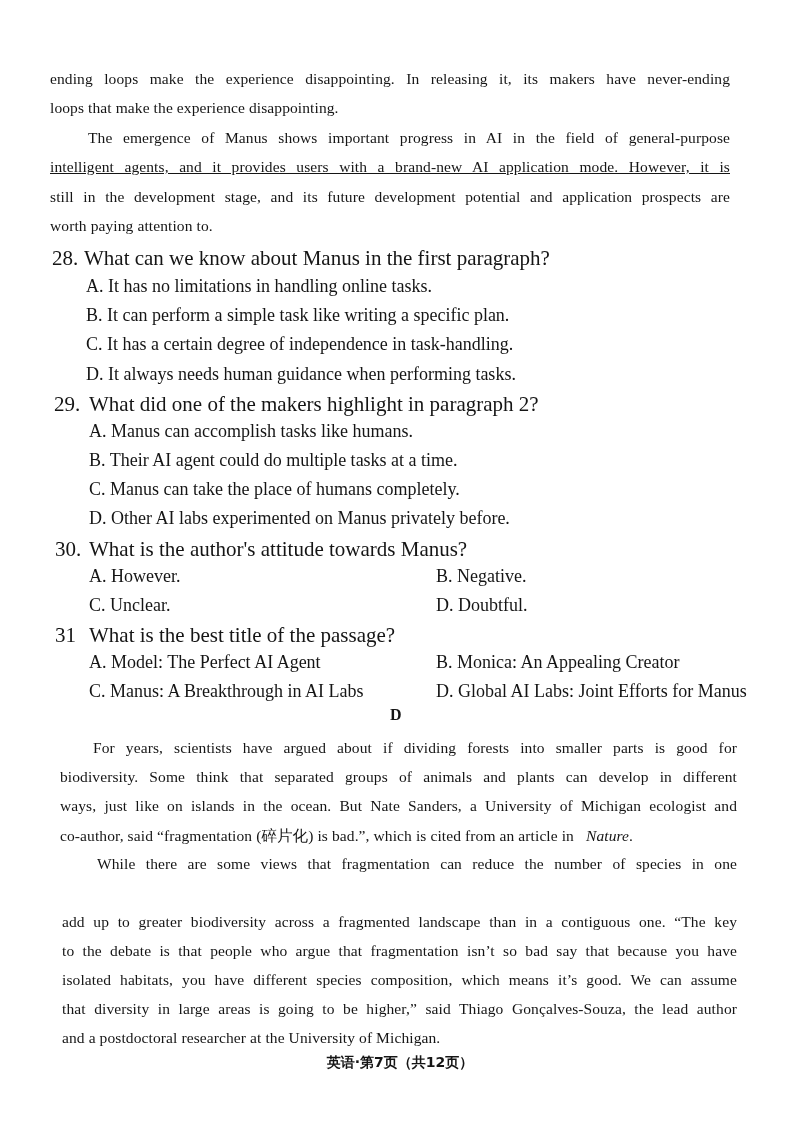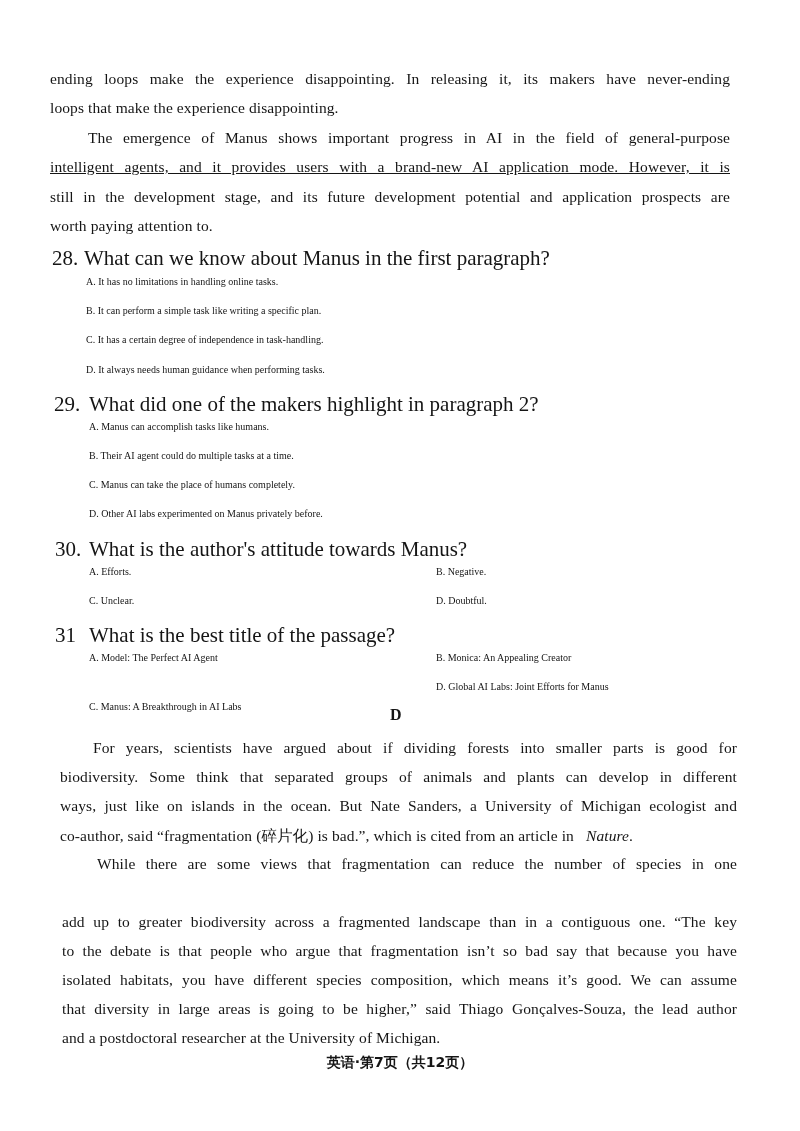--- a/index.html
+++ b/index.html
@@ -4,21 +4,21 @@
 <style>
   html, body { margin: 0; padding: 0; background: #ffffff; }
   body { width: 800px; height: 1131px; position: relative; overflow: hidden;
          font-family: "Liberation Serif", "DejaVu Serif", serif; color: #151515; }
   .page { position: absolute; left: 0; top: 0; width: 696px; height: 1131px; }
   .line { position: absolute; font-size: 15.5px; white-space: nowrap; letter-spacing: 0.1px; }
   .just { left: 50px; width: 680px; text-align: justify; text-align-last: justify; }
   .just.last { text-align-last: left; }
   .indent { left: 88px; width: 642px; }
   .qnum { position: absolute; font-size: 21px; white-space: nowrap; }
-  .opt { position: absolute; font-size: 10px; white-space: nowrap; }
+  .opt { position: absolute; font-size: 18px; white-space: nowrap; }
   .section-letter { position: absolute; left: 390px; top: 706px; font-size: 16px; font-weight: bold; }
   .footer { position: absolute; left: 0; width: 800px; top: 1054px; text-align: center;
             font-size: 14px; font-weight: bold; font-family: "DejaVu Sans", sans-serif; }
   i { font-style: italic; margin-left: 8px; }
 </style>
 </head>
 <body>
 
 <div class="page">
 
@@ -39,30 +39,30 @@
 
   <div class="qnum" style="left:54px; top:392px;">29.</div>
   <div class="qnum" style="left:89px; top:392px;">What did one of the makers highlight in paragraph 2?</div>
   <div class="opt" style="left:89px; top:421px;">A. Manus can accomplish tasks like humans.</div>
   <div class="opt" style="left:89px; top:450px;">B. Their AI agent could do multiple tasks at a time.</div>
   <div class="opt" style="left:89px; top:479px;">C. Manus can take the place of humans completely.</div>
   <div class="opt" style="left:89px; top:508px;">D. Other AI labs experimented on Manus privately before.</div>
 
   <div class="qnum" style="left:55px; top:537px;">30.</div>
   <div class="qnum" style="left:89px; top:537px;">What is the author's attitude towards Manus?</div>
-  <div class="opt" style="left:89px; top:566px;">A. Efforts.</div>
+  <div class="opt" style="left:89px; top:566px;">A. However.</div>
   <div class="opt" style="left:436px; top:566px;">B. Negative.</div>
   <div class="opt" style="left:89px; top:595px;">C. Unclear.</div>
   <div class="opt" style="left:436px; top:595px;">D. Doubtful.</div>
 
   <div class="qnum" style="left:55px; top:623px;">31</div>
   <div class="qnum" style="left:89px; top:623px;">What is the best title of the passage?</div>
   <div class="opt" style="left:89px; top:652px;">A. Model: The Perfect AI Agent</div>
   <div class="opt" style="left:436px; top:652px;">B. Monica: An Appealing Creator</div>
-  <div class="opt" style="left:89px; top:681px;margin-top:20px;">C. Manus: A Breakthrough in AI Labs</div>
+  <div class="opt" style="left:89px; top:681px;">C. Manus: A Breakthrough in AI Labs</div>
   <div class="opt" style="left:436px; top:681px;">D. Global AI Labs: Joint Efforts for Manus</div>
 
   <div class="section-letter">D</div>
 
   <div class="line" style="left:93px; width:644px; top:739px; text-align:justify; text-align-last:justify;">For years, scientists have argued about if dividing forests into smaller parts is good for</div>
   <div class="line" style="left:60px; width:677px; top:768px; text-align:justify; text-align-last:justify;">biodiversity. Some think that separated groups of animals and plants can develop in different</div>
   <div class="line" style="left:60px; width:677px; top:797px; text-align:justify; text-align-last:justify;">ways, just like on islands in the ocean. But Nate Sanders, a University of Michigan ecologist and</div>
   <div class="line" style="left:60px; top:826px;"><span>co-author, said “fragmentation (碎片化) is bad.”, which is cited from an article in </span><i>Nature</i><span>.</span></div>
 
   <div class="line" style="left:97px; width:640px; top:855px; text-align:justify; text-align-last:justify;">While there are some views that fragmentation can reduce the number of species in one</div>

